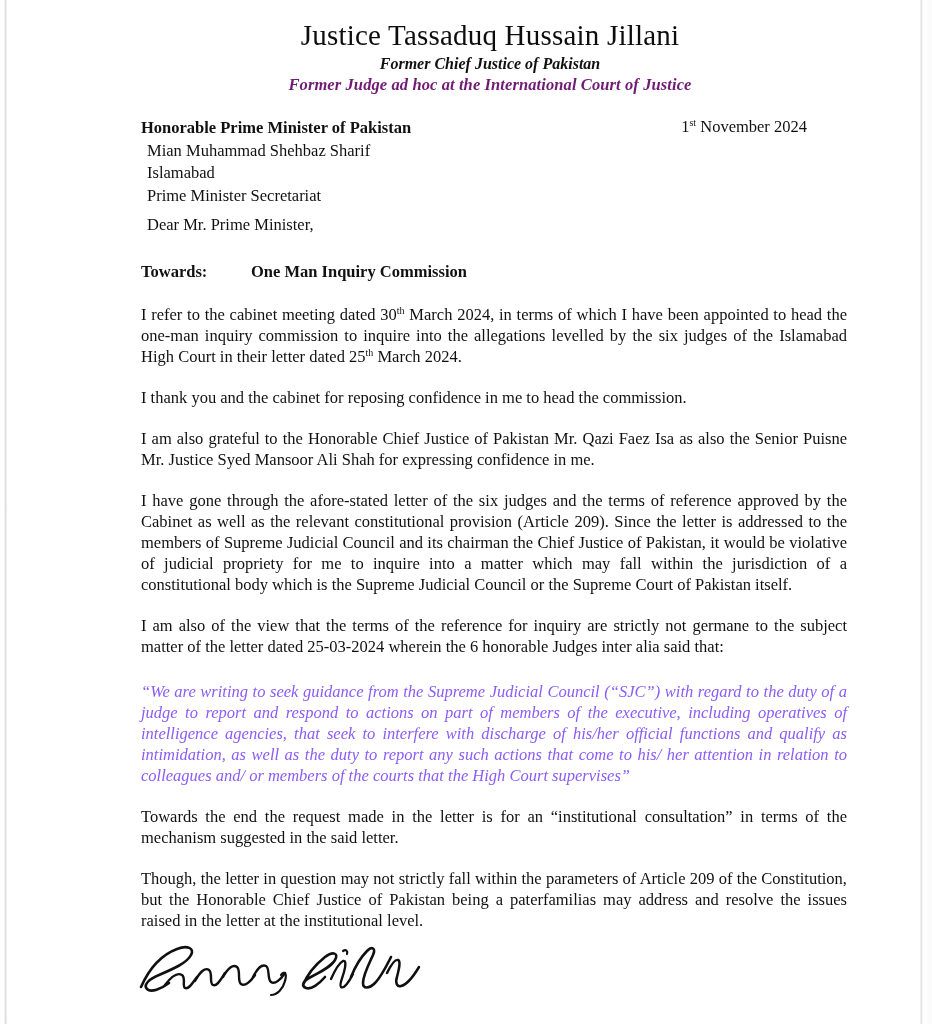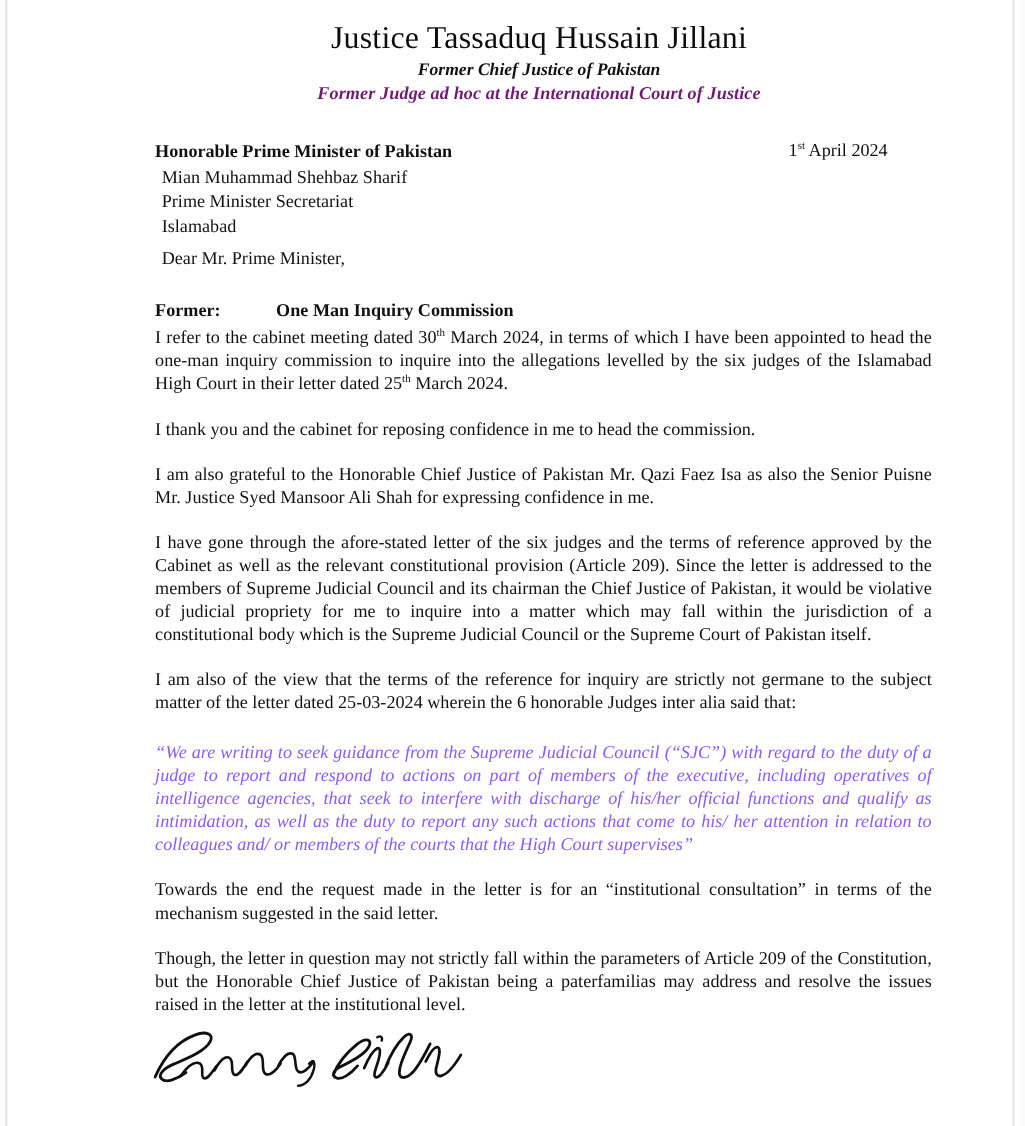--- a/index.html
+++ b/index.html
@@ -84,21 +84,21 @@
   .body-wrap {
     position: relative;
     margin: 0 auto;
     width: 706px;           
     margin-left: 117px;
   }
 
   
   .addr-row {
     position: relative;
-    margin-top: 32px;
+    margin-top: 22px;
   }
   .addr-block {
     font-size: 16.5px;
     line-height: 22.5px;
   }
   .addr-line-1 {
     font-weight: bold;
     font-size: 16.5px;
   }
   .addr-line {
@@ -144,21 +144,21 @@
   p.para {
     margin: 0;
     margin-top: 20px;
     font-size: 16.5px;
     line-height: 21px;
     text-align: justify;
     text-justify: inter-word;
     color: #111;
   }
   p.para.first {
-    margin-top: 4px;
+    margin-top: 22px;
   }
   p.para sup {
     font-size: 10px;
     vertical-align: super;
     line-height: 0;
   }
   p.quote {
     margin: 0;
     margin-top: 24px;
     font-size: 16.5px;
@@ -210,30 +210,30 @@
       <div class="lh-sub1">Former Chief Justice of Pakistan</div>
       <div class="lh-sub2">Former Judge ad hoc at the International Court of Justice</div>
     </div>
 
     <div class="body-wrap">
 
       <div class="addr-row">
         <div class="addr-block">
           <div class="addr-line-1">Honorable Prime Minister of Pakistan</div>
           <div class="addr-line">Mian Muhammad Shehbaz Sharif</div>
+          <div class="addr-line">Islamabad</div>
           <div class="addr-line">Prime Minister Secretariat</div>
-          <div class="addr-line">Islamabad</div>
         </div>
-        <div class="date"><span>1</span><sup>st</sup><span> April 2024</span></div>
+        <div class="date"><span>1</span><sup>st</sup><span> November 2024</span></div>
       </div>
 
       <div class="salutation">Dear Mr. Prime Minister,</div>
 
       <div class="subject-row">
-        <span class="subject-label">Former:</span><span class="subject-value">One Man Inquiry Commission</span>
+        <span class="subject-label">Towards:</span><span class="subject-value">One Man Inquiry Commission</span>
       </div>
 
       <p class="para first"><span>I refer to the cabinet meeting dated 30</span><sup>th</sup><span> March 2024, in terms of which I have been appointed to head the one-man inquiry commission to inquire into the allegations levelled by the six judges of the Islamabad High Court in their letter dated 25</span><sup>th</sup><span> March 2024.</span></p>
 
       <p class="para">I thank you and the cabinet for reposing confidence in me to head the commission.</p>
 
       <p class="para">I am also grateful to the Honorable Chief Justice of Pakistan Mr. Qazi Faez Isa as also the Senior Puisne Mr. Justice Syed Mansoor Ali Shah for expressing confidence in me.</p>
 
       <p class="para">I have gone through the afore-stated letter of the six judges and the terms of reference approved by the Cabinet as well as the relevant constitutional provision (Article 209). Since the letter is addressed to the members of Supreme Judicial Council and its chairman the Chief Justice of Pakistan, it would be violative of judicial propriety for me to inquire into a matter which may fall within the jurisdiction of a constitutional body which is the Supreme Judicial Council or the Supreme Court of Pakistan itself.</p>
 

